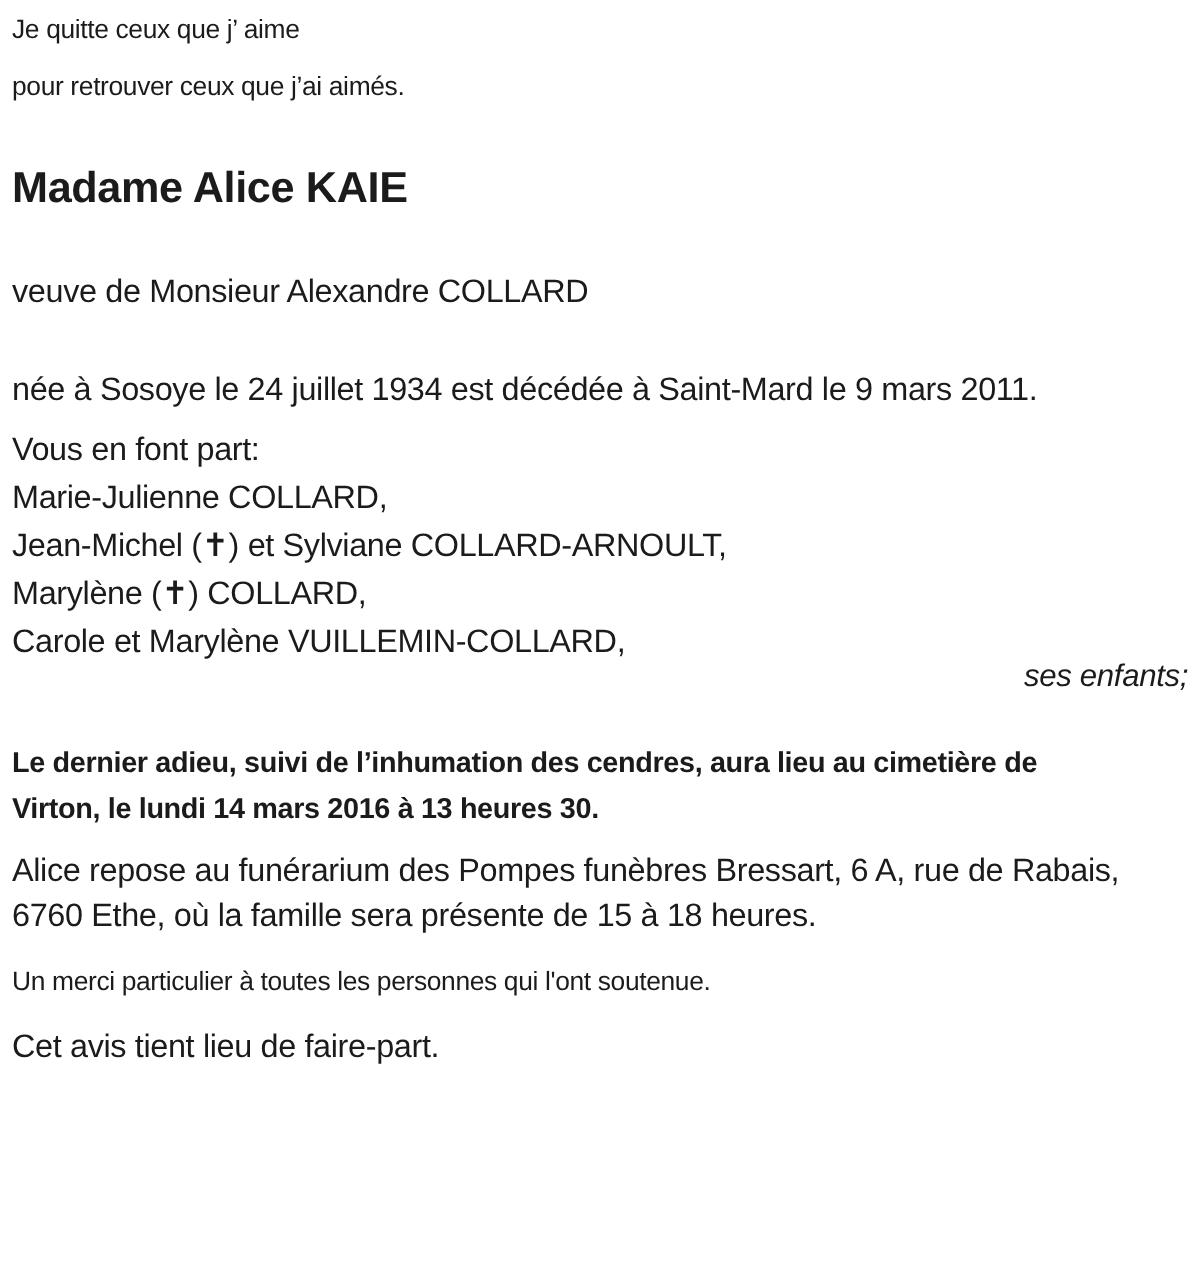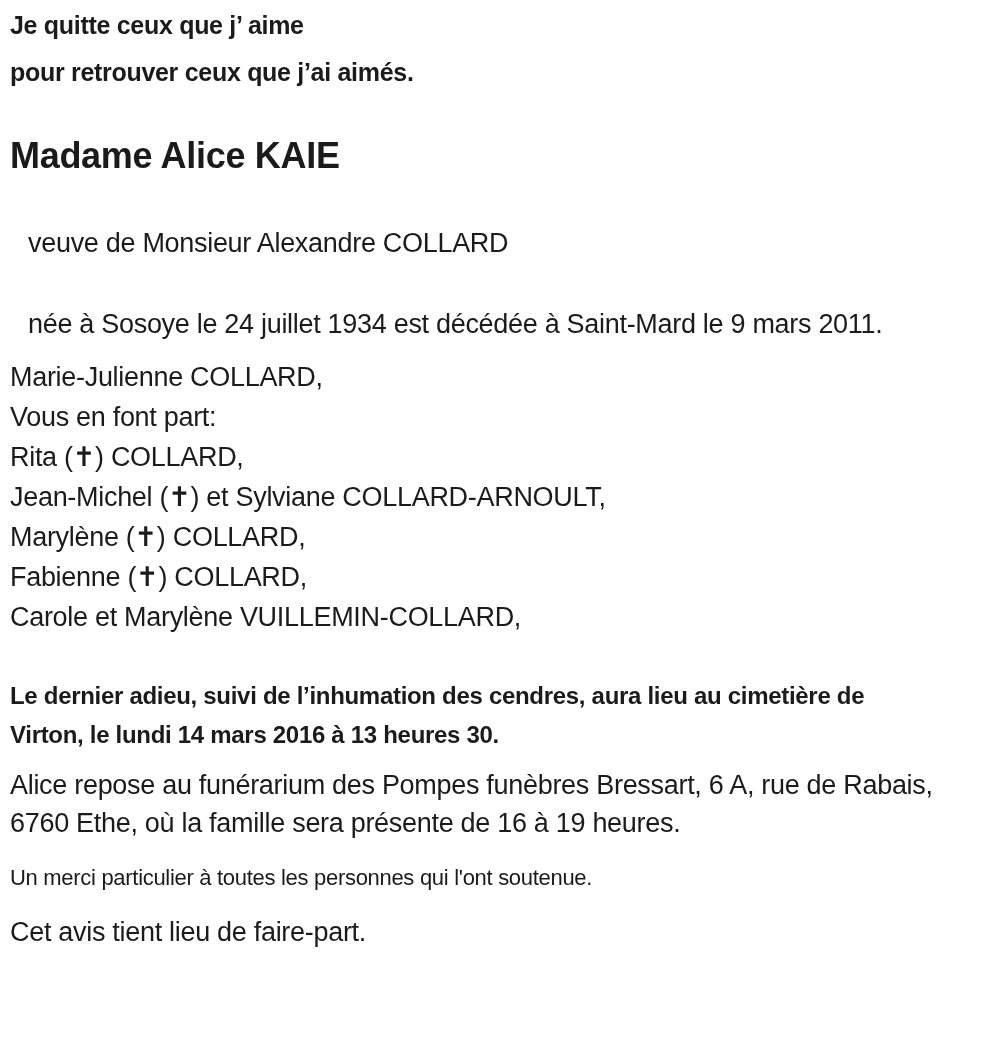--- a/index.html
+++ b/index.html
@@ -13,36 +13,36 @@
     height: 1059px;
     box-sizing: border-box;
     padding: 12px 10px 0 10px;
     background: #ffffff;
     color: #1b1b1b;
     font-family: "Liberation Sans", "DejaVu Sans", sans-serif;
     letter-spacing: -0.3px;
     overflow: hidden;
   }
   .epigraph-line {
-    font-size: 25px;
-    font-weight: 700;
+    font-size: 22px;
+    font-weight: 400;
     line-height: 26px;
     margin: 0 0 21px 0;
   }
   .deceased-name {
     font-size: 36px;
     font-weight: 700;
     line-height: 42px;
     margin: 50px 0 0 0;
   }
   .body-line {
     font-size: 27px;
     font-weight: 400;
     line-height: 30px;
-    margin: 18px;
+    margin: 0;
   }
   .relation-line { margin-top: 51px; }
   .dates-line    { margin-top: 51px; }
   .family-block {
     margin-top: 15px;
     font-size: 27px;
     line-height: 40px;
   }
   .family-block div { margin: 0; }
   .relation-label {
@@ -92,34 +92,33 @@
   <p class="epigraph-line">Je quitte ceux que j’ aime</p>
   <p class="epigraph-line">pour retrouver ceux que j’ai aimés.</p>
 
   <h1 class="deceased-name">Madame Alice KAIE</h1>
 
   <p class="body-line relation-line">veuve de Monsieur Alexandre COLLARD</p>
 
   <p class="body-line dates-line">née à Sosoye le 24 juillet 1934 est décédée à Saint-Mard le 9 mars 2011.</p>
 
   <div class="family-block">
+    <div>Vous en font part:</div>
     <div>Marie-Julienne COLLARD,</div>
-    <div>Vous en font part:</div>
-    <div>Rita (✝) COLLARD,</div>
     <div>Jean-Michel (✝) et Sylviane COLLARD-ARNOULT,</div>
     <div>Marylène (✝) COLLARD,</div>
-    <div>Fabienne (✝) COLLARD,</div>
     <div>Carole et Marylène VUILLEMIN-COLLARD,</div>
   </div>
 
+  <p class="relation-label">ses enfants;</p>
 
   <div class="additional-block">
   </div>
 
   <p class="ceremony-par">Le dernier adieu, suivi de l’inhumation des cendres, aura lieu au cimetière de Virton, le lundi 14 mars 2016 à 13 heures 30.</p>
 
-  <p class="visitation-par">Alice repose au funérarium des Pompes funèbres Bressart, 6 A, rue de Rabais, 6760 Ethe, où la famille sera présente de 16 à 19 heures.</p>
+  <p class="visitation-par">Alice repose au funérarium des Pompes funèbres Bressart, 6 A, rue de Rabais, 6760 Ethe, où la famille sera présente de 15 à 18 heures.</p>
 
   <p class="thanks-par">Un merci particulier à toutes les personnes qui l'ont soutenue.</p>
 
   <p class="closing-par">Cet avis tient lieu de faire-part.</p>
 
 </div>
 
 </body></html>

